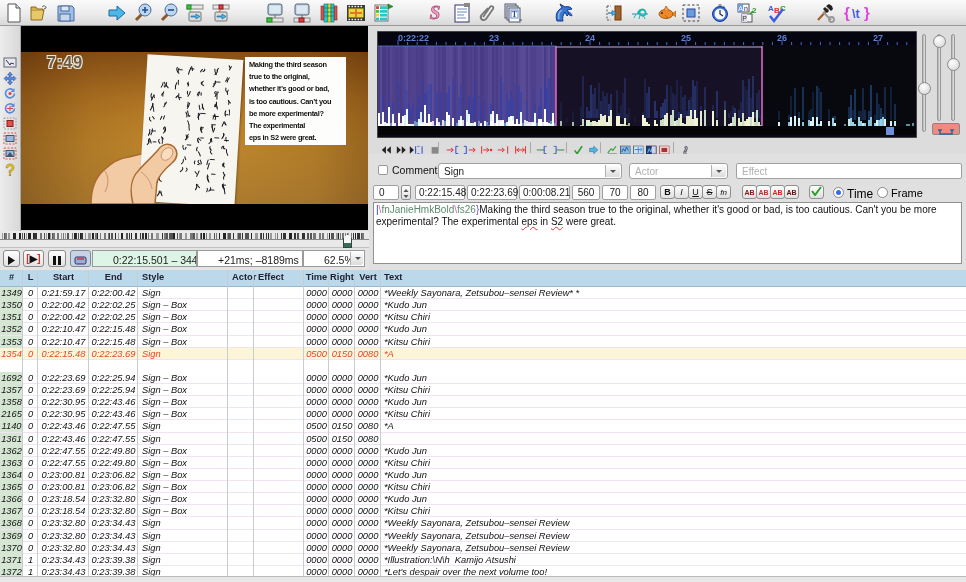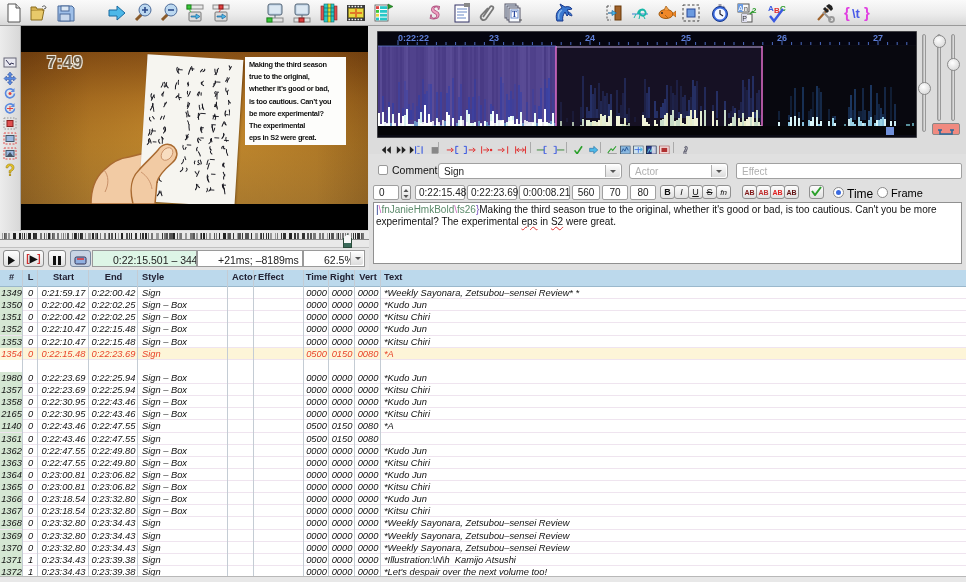--- a/index.html
+++ b/index.html
@@ -1412,21 +1412,21 @@
         <div class="c c2 tr">0:22:15.48</div>
         <div class="c c3 tr">0:22:23.69</div>
         <div class="c c4">Sign</div>
         <div class="c c5"></div>
         <div class="c c6"></div>
         <div class="c c7" style="text-align:center">0560</div>
         <div class="c c8" style="text-align:center">0070</div>
         <div class="c c9" style="text-align:center">0080</div>
       </div>
       <div style="top:101.91px" class="grow">
-        <div class="c c0 numc">1980</div>
+        <div class="c c0 numc">1692</div>
         <div class="c c1" style="text-align:center">0</div>
         <div class="c c2 tr">0:22:23.69</div>
         <div class="c c3 tr">0:22:25.94</div>
         <div class="c c4">Sign – Box</div>
         <div class="c c5"></div>
         <div class="c c6"></div>
         <div class="c c7" style="text-align:center">0000</div>
         <div class="c c8" style="text-align:center">0000</div>
         <div class="c c9" style="text-align:center">0000</div>
         <div class="c c10">*Kudo Jun</div>

